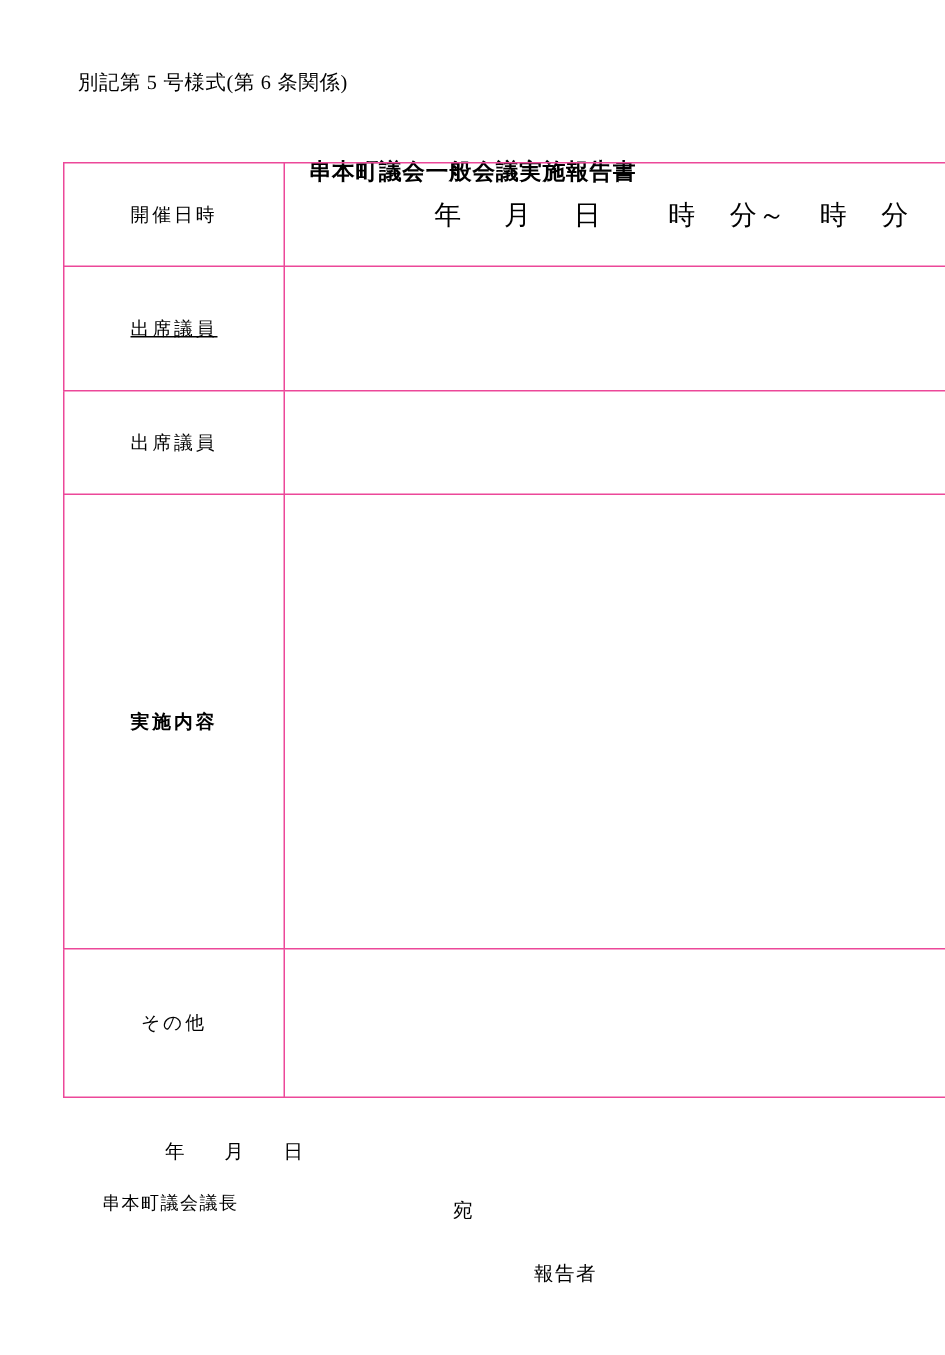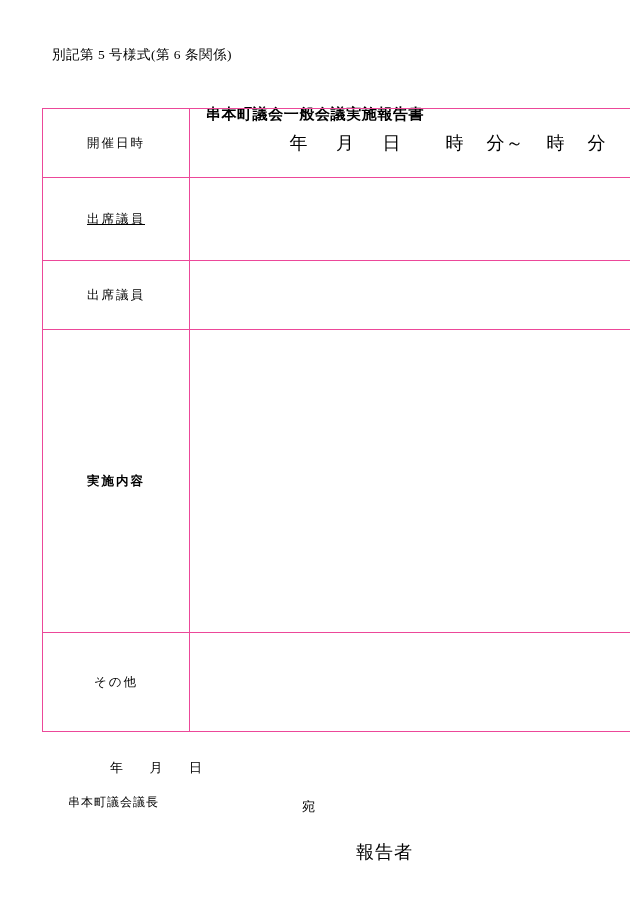--- a/index.html
+++ b/index.html
@@ -103,21 +103,21 @@
     position: absolute;
     left: 302px;
     top: 798px;
     font-size: 13px;
     letter-spacing: 1px;
   }
   .footer-reporter {
     position: absolute;
     left: 356px;
     top: 840px;
-    font-size: 18px;
+    font-size: 13px;
     letter-spacing: 1px;
   }
 </style>
 </head>
 <body>
 
 <div class="page">
 
   <div class="form-number">別記第 5 号様式(第 6 条関係)</div>
 

